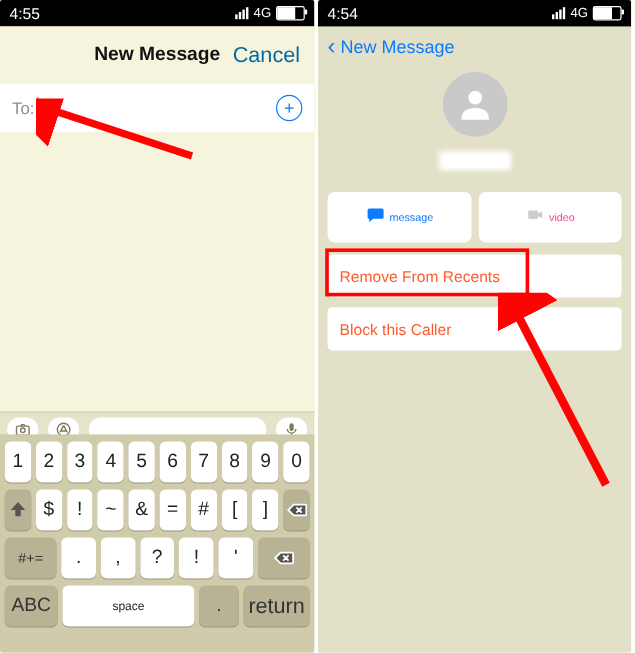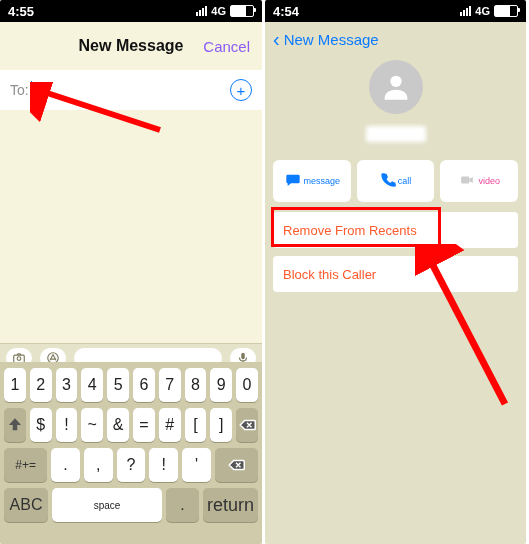--- a/index.html
+++ b/index.html
@@ -1,33 +1,33 @@
 <!DOCTYPE html>
 <html><head>
 <meta charset="utf-8">
 <style>
 html,body{margin:0;padding:0;background:#fff;font-family:-apple-system,Helvetica,Arial,sans-serif;-webkit-font-smoothing:antialiased}
 .stage{display:flex;gap:3px;background:#fff}
 .phone{position:relative;width:262px;height:544px;background:#e3e0c8;overflow:hidden;border-radius:2px}
 .phone.right{width:261px}
-.status{position:absolute;top:0;left:0;right:0;height:22px;display:flex;align-items:center;justify-content:space-between;padding:0 8px;color:#fff;font-size:13px;font-weight:700;background:#000}
+.status{position:absolute;top:0;left:0;right:0;height:22px;display:flex;align-items:center;justify-content:space-between;padding:0 8px;color:#fff;font-size:13px;font-weight:400;background:#000}
 .status-r{display:flex;align-items:center;gap:4px;font-size:11px}
 .sig{display:inline-flex;align-items:flex-end;gap:1px}
 .sig i{display:block;width:2px;background:#fff}
 .sig i:nth-child(1){height:4px}
 .sig i:nth-child(2){height:6px}
 .sig i:nth-child(3){height:8px}
 .sig i:nth-child(4){height:10px}
 .batt{position:relative;width:22px;height:10px;border:1px solid #fff;border-radius:2px}
 .batt::after{content:"";position:absolute;right:-3px;top:2px;width:2px;height:4px;background:#fff;border-radius:0 1px 1px 0}
 .batt i{display:block;height:100%;width:70%;background:#fff}
 
 .navL{position:absolute;top:22px;left:0;right:0;height:48px;background:#f6f4dc;display:flex;align-items:center;justify-content:center;border-bottom:1px solid #d6d3b8}
 .navL .title{font-size:16px;font-weight:600;color:#111}
-.navL .cancel{position:absolute;right:12px;color:#8b5cf6;font-size:15px}
+.navL .cancel{position:absolute;right:12px;color:#0369a1;font-size:18px}
 .toRow{position:absolute;top:70px;left:0;right:0;height:40px;background:#fff;border-bottom:1px solid #d9d6bb;display:flex;align-items:center;padding:0 10px}
 .toRow .lbl{color:#8f8f8f;font-size:14px;margin-right:2px}
 .toRow .caret{width:1px;height:18px;background:#2d6fe0}
 .toRow .plus{position:absolute;right:10px;width:20px;height:20px;border:1.6px solid #0b7bff;border-radius:50%;display:flex;align-items:center;justify-content:center;color:#0b7bff;font-size:15px;line-height:1}
 .body-fill{position:absolute;top:110px;left:0;right:0;bottom:200px;background:#f6f4dc}
 .kbAcc{position:absolute;bottom:172px;left:0;right:0;height:28px;background:#e6e3cb;border-top:1px solid #d0ccab;display:flex;align-items:center;gap:8px;padding:0 6px}
 .accBtn{width:26px;height:20px;border-radius:10px;background:#fff;display:flex;align-items:center;justify-content:center;color:#7d7a5e}
 .accField{flex:1;height:20px;border-radius:10px;background:#fff}
 .kb{position:absolute;bottom:0;left:0;right:0;height:172px;background:#cfcbab;padding:6px 4px 4px;display:flex;flex-direction:column;gap:6px}
 .krow{display:flex;gap:4px}
@@ -212,28 +212,20 @@
 
   <div class="actRow">
     <div class="act on">
       <span class="ic">
         <svg width="18" height="16" viewBox="0 0 24 24" fill="#0b7bff">
               <path d="M4 4h16a2 2 0 012 2v9a2 2 0 01-2 2H9l-5 4v-4H4a2 2 0 01-2-2V6a2 2 0 012-2z"></path>
             </svg>
       </span>
       <span class="lb">message</span>
     </div>
-    <div class="act on">
-      <span class="ic">
-        <svg width="16" height="16" viewBox="0 0 24 24" fill="#0b7bff">
-              <path d="M6 2l4 1 2 5-2 2c1 3 3 5 6 6l2-2 5 2 1 4c0 1-1 2-2 2C11 22 2 13 2 4c0-1 1-2 2-2h2z"></path>
-            </svg>
-      </span>
-      <span class="lb">call</span>
-    </div>
     <div class="act off">
       <span class="ic">
         <svg width="18" height="14" viewBox="0 0 24 24" fill="#cdcdcd">
               <rect x="2" y="6" width="14" height="12" rx="2"></rect>
               <path d="M16 10l6-3v10l-6-3z"></path>
             </svg>
       </span>
       <span class="lb">video</span>
     </div>
   </div>

